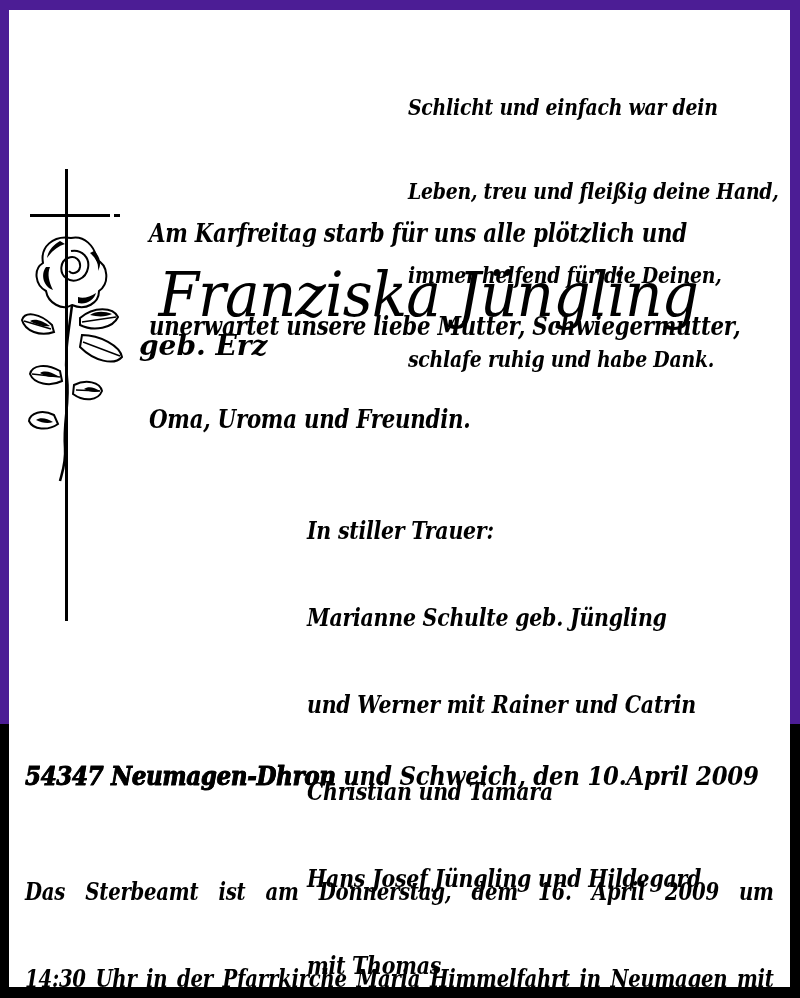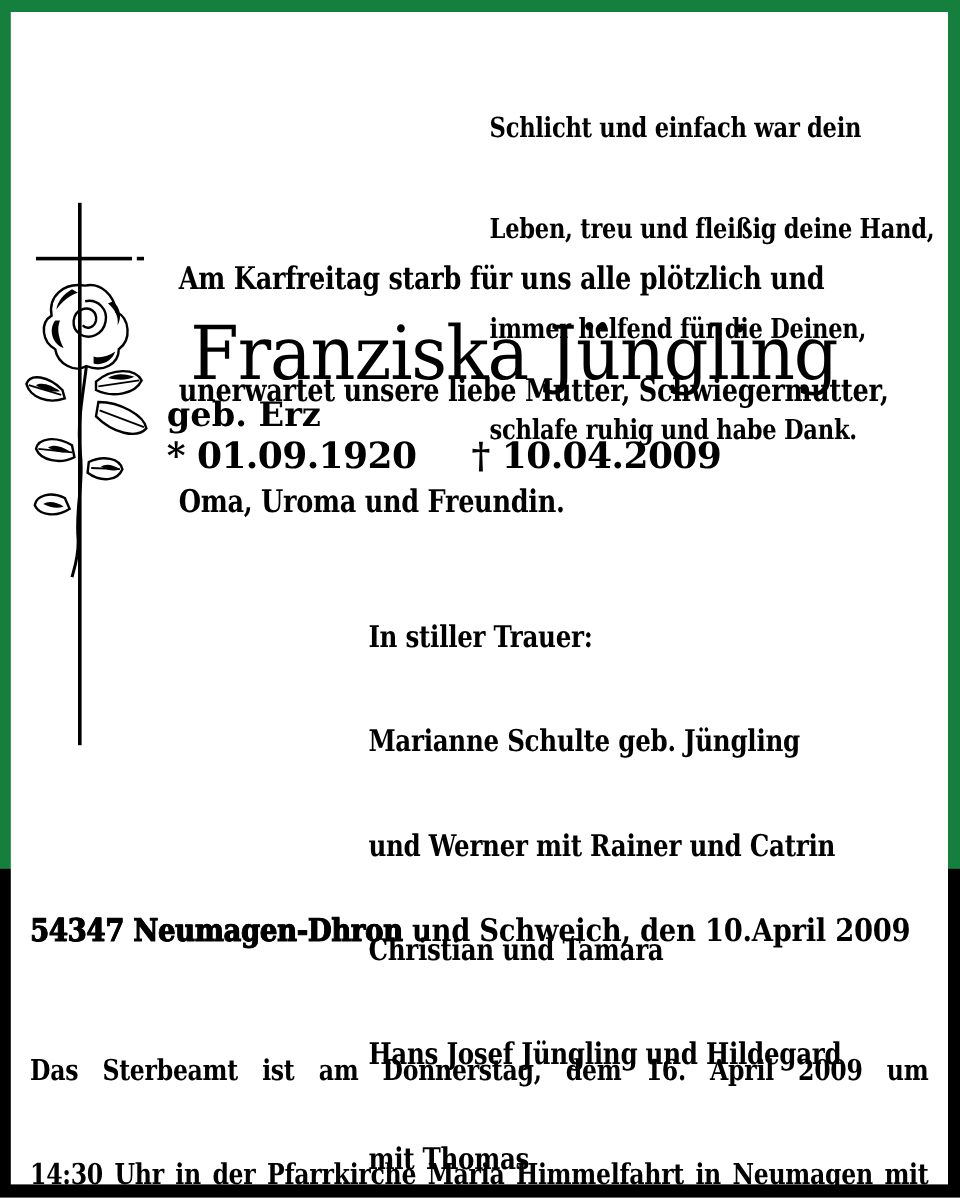--- a/index.html
+++ b/index.html
@@ -1,21 +1,21 @@
 <!DOCTYPE html>
 <html><head>
 <meta charset="utf-8">
 <style>
   html,body{margin:0;padding:0;}
   body{
     width:800px;height:998px;background:#000;
     font-family:"DejaVu Serif","Liberation Serif",serif;
     color:#000;overflow:hidden;
   }
-  .frame{position:relative;width:800px;height:724px;background:#15803d;}
+  .frame{position:relative;width:800px;height:724px;background:#4c1d95;font-style:italic;}
   .paper{
     position:absolute;left:9px;top:10px;width:781px;height:977px;
     background:#ffffff;
   }
   .blk{position:absolute;white-space:pre;}
   .cond{transform:scaleX(0.82);transform-origin:0 0;letter-spacing:-0.3px;}
   
   .poem{left:399px;top:27px;font-size:23px;line-height:28px;font-weight:bold;}
   
   .intro{left:140px;top:146px;font-size:26px;line-height:31px;font-weight:bold;}
@@ -89,21 +89,20 @@
         <path d="M70 152 C78 154 86 154 92 151 C84 148 76 148 70 152 Z" fill="#000"></path>
         <path d="M10 158 C16 162 24 164 30 163 C23 158 15 155 10 158 Z" fill="#000"></path>
       </g>
 
       <path class="ln" d="M52 142 C49 168 44 190 47 215 C50 240 43 258 45 285 C46 300 42 310 40 318" stroke-width="2.5"></path>
     </svg>
 
     <div class="center-col">
       <div class="name">Franziska Jüngling</div>
       <div class="maiden">geb. Erz</div>
-      <div class="dates"><span>* 01.09.1920</span><span class="sep"></span><span>† 10.04.2009</span></div>
     </div>
 
     <div class="blk mourners cond">
       <div>In stiller Trauer:</div>
       <div>Marianne Schulte geb. Jüngling</div>
       <div>und Werner mit Rainer und Catrin</div>
       <div>Christian und Tamara</div>
       <div>Hans Josef Jüngling und Hildegard</div>
       <div>mit Thomas</div>
       

